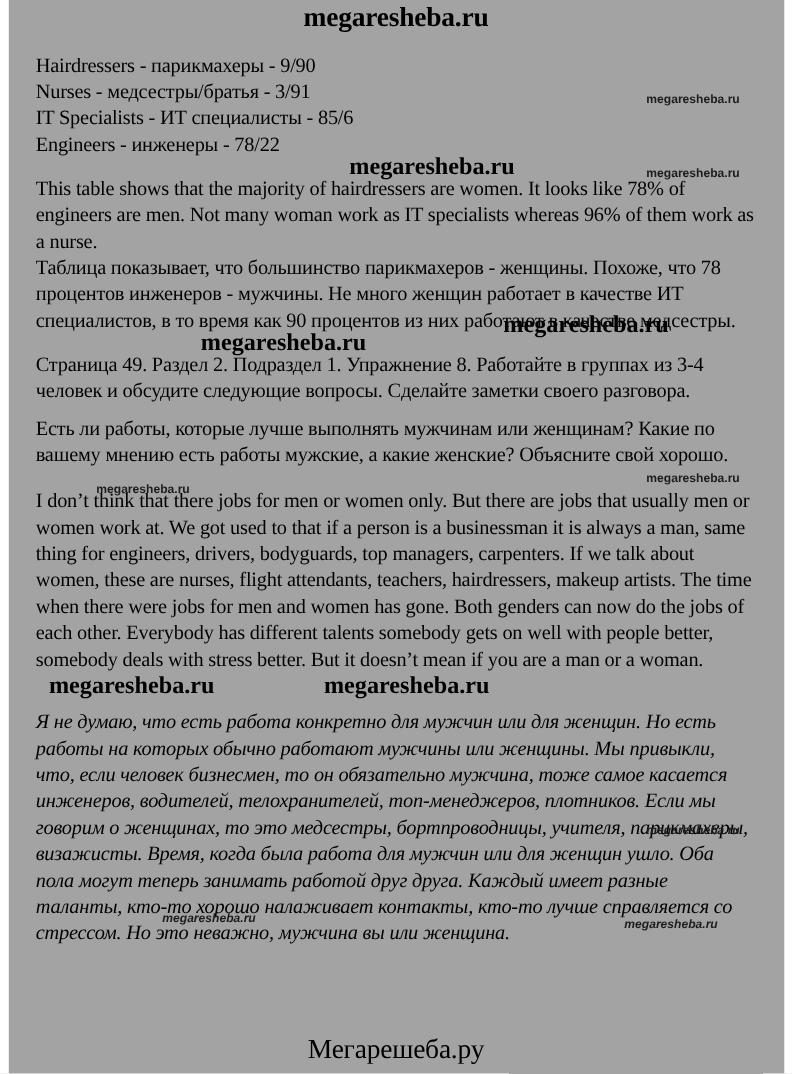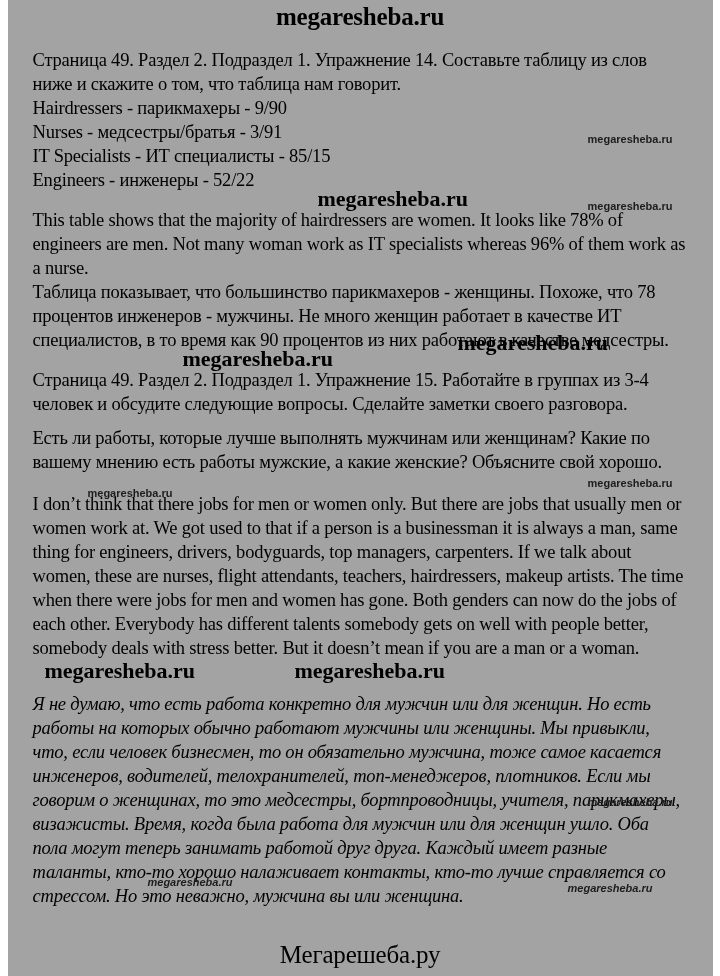--- a/index.html
+++ b/index.html
@@ -63,47 +63,46 @@
 </style>
 </head>
 <body>
 
 <div class="page">
 
   <div class="header">megaresheba.ru</div>
 
   <div class="content">
 
-    <p>Страница 49. Раздел 2. Подраздел 1. Упражнение 14. Составьте таблицу из слов ниже и скажите о том, что таблица нам говорит.</p>
 
     <div class="word-list">
       <div>Hairdressers - парикмахеры - 9/90</div>
       <div>Nurses - медсестры/братья - 3/91</div>
-      <div>IT Specialists - ИТ специалисты - 85/15</div>
-      <div>Engineers - инженеры - 52/22</div>
+      <div>IT Specialists - ИТ специалисты - 85/6</div>
+      <div>Engineers - инженеры - 78/22</div>
       <span class="wm-small" style="right:15px; top:31px;">megaresheba.ru</span>
     </div>
 
     <div class="wm-row">
       <span class="wm-bold" style="left:285px;">megaresheba.ru</span>
       <span class="wm-small" style="right:15px; top:2px;">megaresheba.ru</span>
     </div>
 
     <p>This table shows that the majority of hairdressers are women. It looks like 78% of engineers are men. Not many woman work as IT specialists whereas 96% of them work as a nurse.</p>
 
     <p class="rel">
       <span>Таблица показывает, что большинство парикмахеров - женщины. Похоже, что 78 процентов инженеров - мужчины. Не много женщин работает в качестве ИТ специалистов, в то время как 90 процентов из них работают в качестве медсестры.</span>
       <span class="wm-bold wm-bold-abs" style="left:425px; top:52px;">megaresheba.ru</span>
     </p>
 
     <div class="wm-row">
       <span class="wm-bold" style="left:150px;">megaresheba.ru</span>
     </div>
 
-    <p>Страница 49. Раздел 2. Подраздел 1. Упражнение 15. Работайте в группах из 3-4 человек и обсудите следующие вопросы. Сделайте заметки своего разговора.</p>
+    <p>Страница 49. Раздел 2. Подраздел 1. Упражнение 8. Работайте в группах из 3-4 человек и обсудите следующие вопросы. Сделайте заметки своего разговора.</p>
 
     <p class="gap-q">Есть ли работы, которые лучше выполнять мужчинам или женщинам? Какие по вашему мнению есть работы мужские, а какие женские? Объясните свой хорошо.</p>
 
     <div class="wm-gap">
       <span class="wm-small" style="left:55px; top:7px;">megaresheba.ru</span>
       <span class="wm-small" style="right:15px; top:-3px;">megaresheba.ru</span>
     </div>
 
     <p class="gap-en">
       <span>I don’t think that there jobs for men or women only. But there are jobs that usually men or women work at. We got used to that if a person is a businessman it is always a man, same thing for engineers, drivers, bodyguards, top managers, carpenters. If we talk about women, these are nurses, flight attendants, teachers, hairdressers, makeup artists. The time when there were jobs for men and women has gone. Both genders can now do the jobs of each other. Everybody has different talents somebody gets on well with people better, somebody deals with stress better. But it doesn’t mean if you are a man or a woman.</span>

